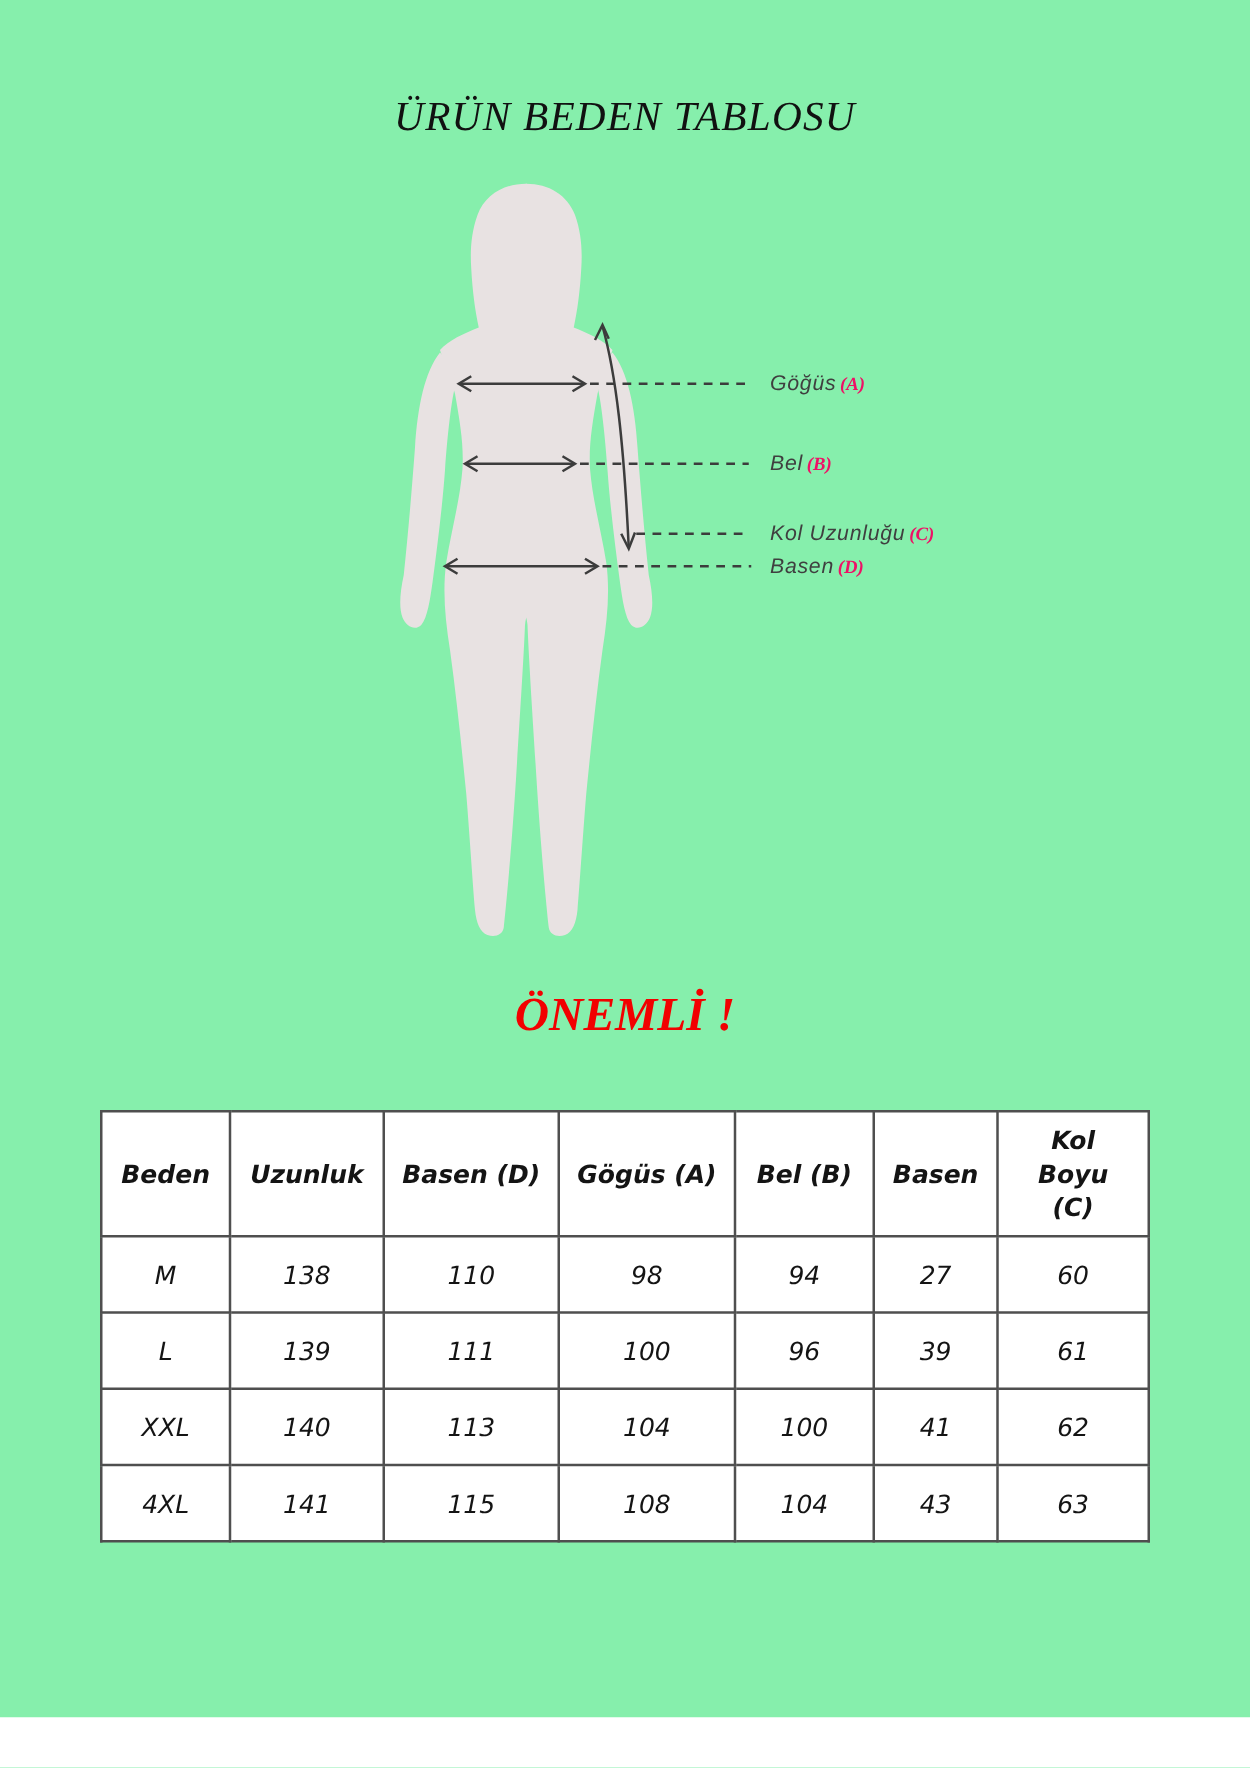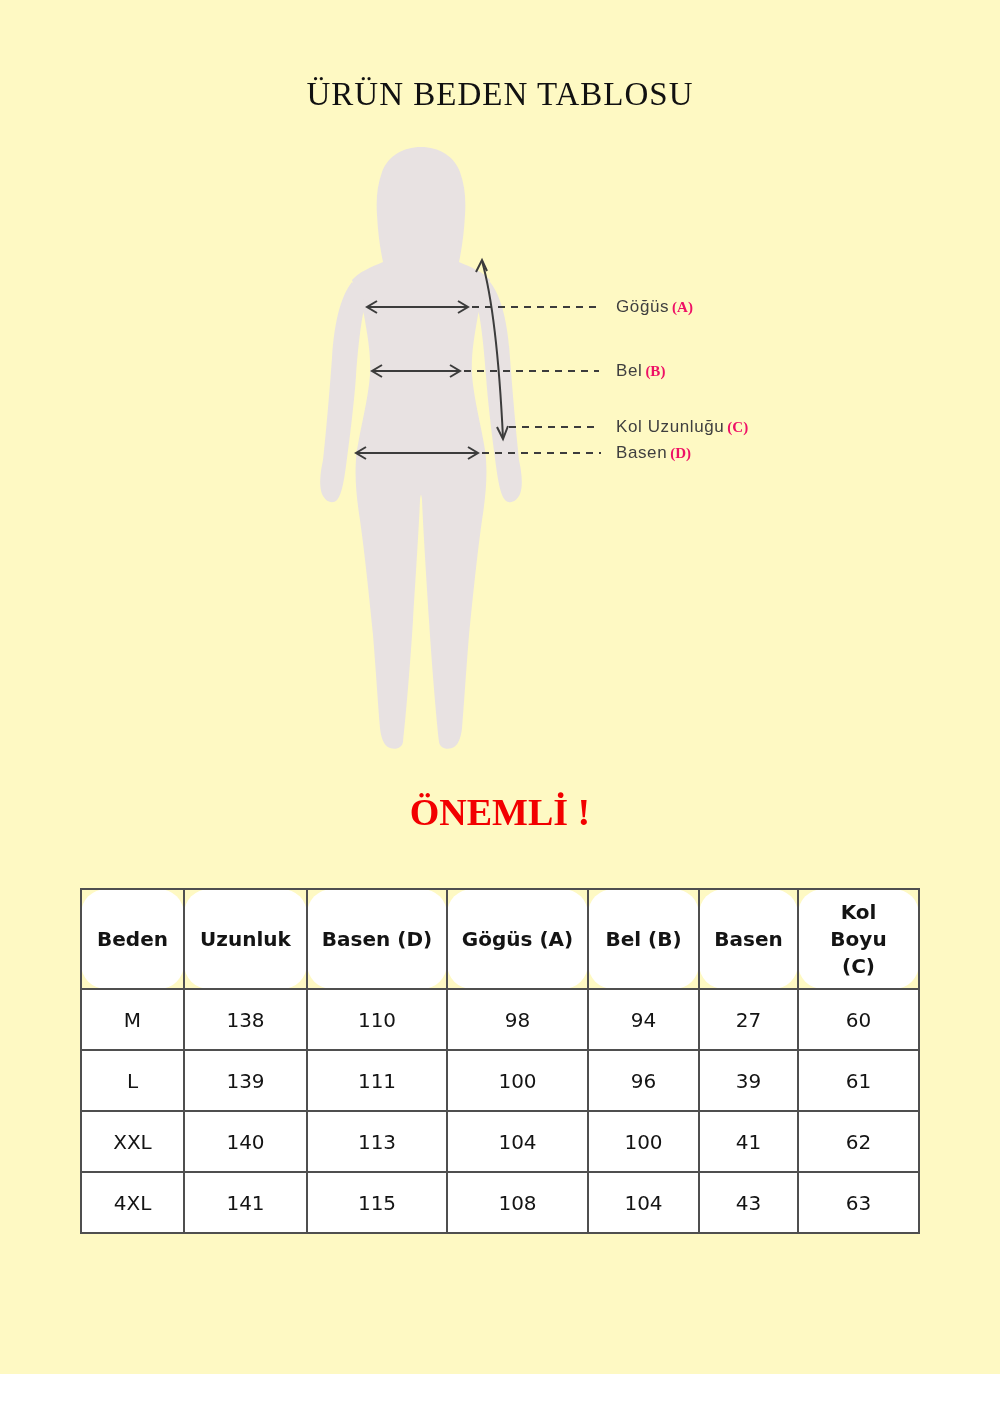--- a/index.html
+++ b/index.html
@@ -1,22 +1,23 @@
 <!DOCTYPE html>
 <html><head>
 <meta charset="utf-8">
 <style>
   html,body{margin:0;padding:0;background:#ffffff;}
   .page{
     position:relative;
     width:1000px;
     height:1374px;
-    background:#fef9c3;
+    background:#86efac;
     font-family:"Liberation Sans", sans-serif;
     overflow:hidden;
+    font-style:italic;
   }
   .page-title{
     position:absolute;
     top:76px; left:0; width:1000px;
     text-align:center;
     font-family:"Liberation Serif", serif;
     font-size:33px;
     font-weight:400;
     color:#111111;
     letter-spacing:1px;
@@ -78,21 +79,20 @@
     text-align:center;
     vertical-align:middle;
     background:#ffffff;
   }
   .size-table th{
     height:96px;
     font-size:20px;
     font-weight:700;
     white-space:pre-line;
     line-height:1.35;
-    border-radius:25px;
   }
   .size-table td{
     height:57px;
     font-size:20px;
     font-weight:400;
   }
 </style>
 </head>
 <body>
 

